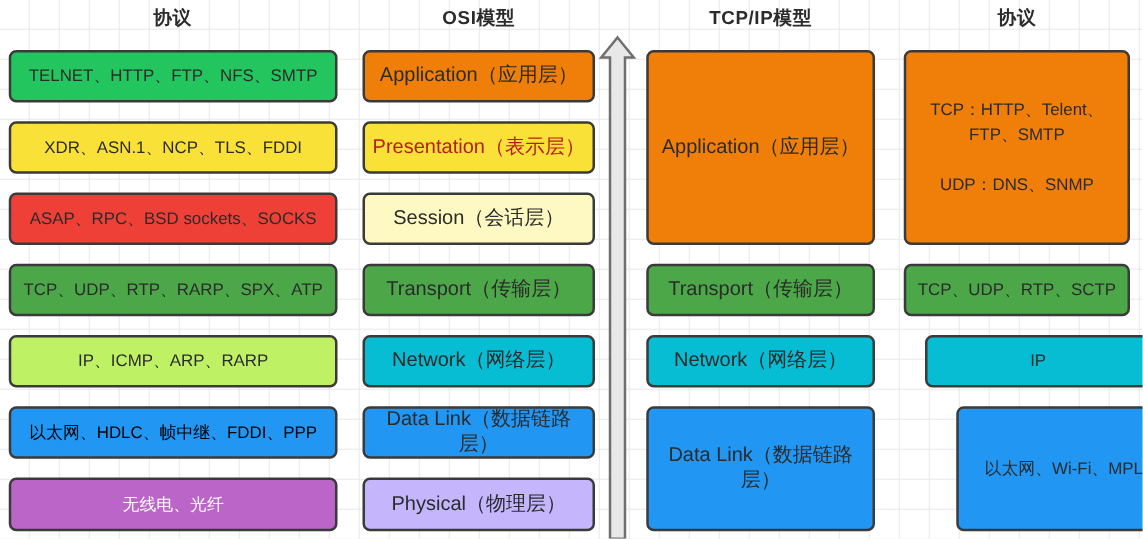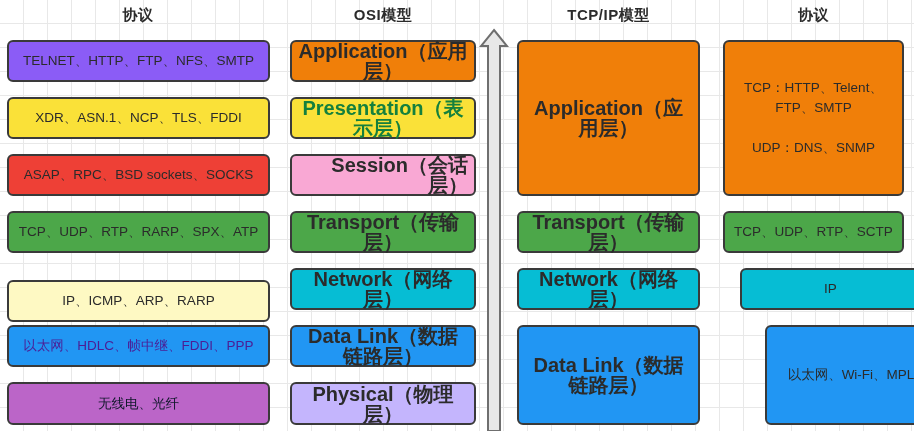--- a/index.html
+++ b/index.html
@@ -49,22 +49,22 @@
     justify-content: center;
     text-align: center;
     color: #2b2b2b;
     font-size: 13.5px;
     line-height: 20px;
     padding: 2px 6px;
     white-space: pre-line;
   }
 
   .box.model {
-    font-weight: bold;
-    font-size: 20px;
+    font-weight: normal;
+    font-size: 16px;
   }
 
   .box.proto {
     font-weight: normal;
     font-size: 13.5px;
   }
 
   
   .arrow-wrap {
     position: absolute;
@@ -85,30 +85,30 @@
   <div class="col-header" style="left:517px; width:183px;">TCP/IP模型</div>
   <div class="col-header" style="left:723px; width:181px;">协议</div>
 
   <div class="arrow-wrap">
     <svg width="30" height="403" viewBox="0 0 30 403" xmlns="http://www.w3.org/2000/svg">
       <polygon points="15,2 28,18 21,18 21,403 9,403 9,18 2,18" fill="#E8E8E8" stroke="#6f6f6f" stroke-width="2" stroke-linejoin="miter"></polygon>
     </svg>
   </div>
 
   <div id="boxes-layer">
-      <div class="box proto" style="left: 7px; width: 263px; top: 40px; height: 42px; background-color: #8b5cf6; border-color: rgb(58, 58, 58); color: rgb(43, 43, 43);">TELNET、HTTP、FTP、NFS、SMTP</div>
+      <div class="box proto" style="left: 7px; width: 263px; top: 40px; height: 42px; background-color: #22c55e; border-color: rgb(58, 58, 58); color: rgb(43, 43, 43);">TELNET、HTTP、FTP、NFS、SMTP</div>
       <div class="box proto" style="left: 7px; width: 263px; top: 97px; height: 42px; background-color: rgb(250, 225, 56); border-color: rgb(58, 58, 58); color: rgb(43, 43, 43);">XDR、ASN.1、NCP、TLS、FDDI</div>
       <div class="box proto" style="left: 7px; width: 263px; top: 154px; height: 42px; background-color: rgb(238, 64, 54); border-color: rgb(58, 58, 58); color: rgb(43, 43, 43);">ASAP、RPC、BSD sockets、SOCKS</div>
       <div class="box proto" style="left: 7px; width: 263px; top: 211px; height: 42px; background-color: rgb(76, 167, 73); border-color: rgb(58, 58, 58); color: rgb(43, 43, 43);">TCP、UDP、RTP、RARP、SPX、ATP</div>
-      <div class="box proto" style="left: 7px; width: 263px; top: 280px; height: 42px; background-color: #fef9c3; border-color: rgb(58, 58, 58); color: rgb(43, 43, 43);">IP、ICMP、ARP、RARP</div>
-      <div class="box proto" style="left: 7px; width: 263px; top: 325px; height: 42px; background-color: rgb(33, 150, 243); border-color: rgb(58, 58, 58); color: #4c1d95;">以太网、HDLC、帧中继、FDDI、PPP</div>
-      <div class="box proto" style="left: 7px; width: 263px; top: 382px; height: 43px; background-color: rgb(187, 101, 200); border-color: rgb(58, 58, 58); color: #0f172a;">无线电、光纤</div>
+      <div class="box proto" style="left: 7px; width: 263px; top: 268px; height: 42px; background-color: #bef264; border-color: rgb(58, 58, 58); color: rgb(43, 43, 43);">IP、ICMP、ARP、RARP</div>
+      <div class="box proto" style="left: 7px; width: 263px; top: 325px; height: 42px; background-color: rgb(33, 150, 243); border-color: rgb(58, 58, 58); color: #000000;">以太网、HDLC、帧中继、FDDI、PPP</div>
+      <div class="box proto" style="left: 7px; width: 263px; top: 382px; height: 43px; background-color: rgb(187, 101, 200); border-color: rgb(58, 58, 58); color: #ffffff;">无线电、光纤</div>
       <div class="box model" style="left: 290px; width: 186px; top: 40px; height: 42px; background-color: rgb(240, 127, 9); border-color: rgb(58, 58, 58); color: rgb(43, 43, 43);">Application（应用层）</div>
-      <div class="box model" style="left: 290px; width: 186px; top: 97px; height: 42px; background-color: rgb(250, 225, 56); border-color: rgb(58, 58, 58); color: #15803d;">Presentation（表示层）</div>
-      <div class="box model" style="left: 290px; width: 186px; top: 154px; height: 42px; background-color: #f9a8d4; border-color: rgb(58, 58, 58); color: rgb(43, 43, 43); text-align: right;">Session（会话层）</div>
+      <div class="box model" style="left: 290px; width: 186px; top: 97px; height: 42px; background-color: rgb(250, 225, 56); border-color: rgb(58, 58, 58); color: #b91c1c;">Presentation（表示层）</div>
+      <div class="box model" style="left: 290px; width: 186px; top: 154px; height: 42px; background-color: #fef9c3; border-color: rgb(58, 58, 58); color: rgb(43, 43, 43); text-align: right;">Session（会话层）</div>
       <div class="box model" style="left: 290px; width: 186px; top: 211px; height: 42px; background-color: rgb(76, 167, 73); border-color: rgb(58, 58, 58); color: rgb(43, 43, 43);">Transport（传输层）</div>
       <div class="box model" style="left: 290px; width: 186px; top: 268px; height: 42px; background-color: rgb(6, 189, 212); border-color: rgb(58, 58, 58); color: rgb(43, 43, 43);">Network（网络层）</div>
       <div class="box model" style="left: 290px; width: 186px; top: 325px; height: 42px; background-color: rgb(33, 150, 243); border-color: rgb(58, 58, 58); color: rgb(43, 43, 43);">Data Link（数据链路层）</div>
       <div class="box model" style="left: 290px; width: 186px; top: 382px; height: 43px; background-color: #c4b5fd; border-color: rgb(58, 58, 58); color: rgb(43, 43, 43);">Physical（物理层）</div>
       <div class="box model" style="left: 517px; width: 183px; top: 40px; height: 156px; background-color: rgb(240, 127, 9); border-color: rgb(58, 58, 58); color: rgb(43, 43, 43);">Application（应用层）</div>
       <div class="box model" style="left: 517px; width: 183px; top: 211px; height: 42px; background-color: rgb(76, 167, 73); border-color: rgb(58, 58, 58); color: rgb(43, 43, 43);">Transport（传输层）</div>
       <div class="box model" style="left: 517px; width: 183px; top: 268px; height: 42px; background-color: rgb(6, 189, 212); border-color: rgb(58, 58, 58); color: rgb(43, 43, 43);">Network（网络层）</div>
       <div class="box model" style="left: 517px; width: 183px; top: 325px; height: 100px; background-color: rgb(33, 150, 243); border-color: rgb(58, 58, 58); color: rgb(43, 43, 43);">Data Link（数据链路层）</div>
       <div class="box proto" style="left: 723px; width: 181px; top: 40px; height: 156px; background-color: rgb(240, 127, 9); border-color: rgb(58, 58, 58); color: rgb(43, 43, 43);">TCP：HTTP、Telent、
 FTP、SMTP

